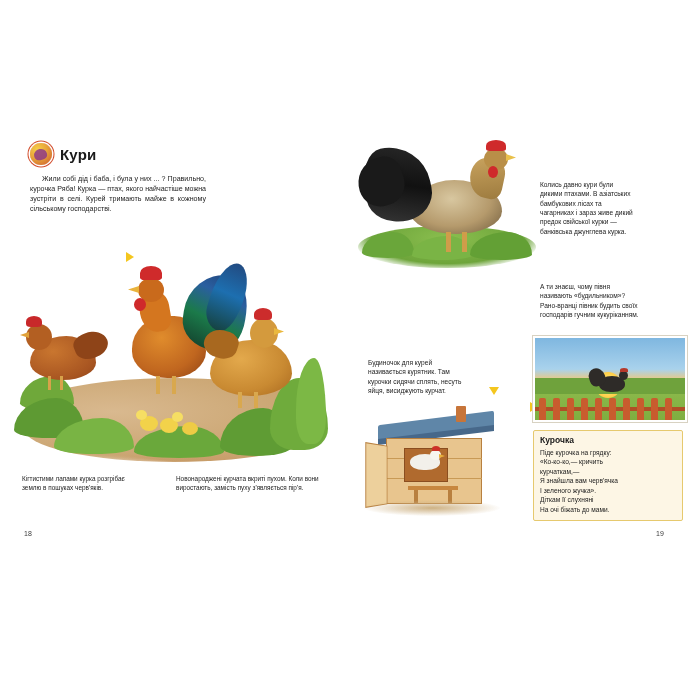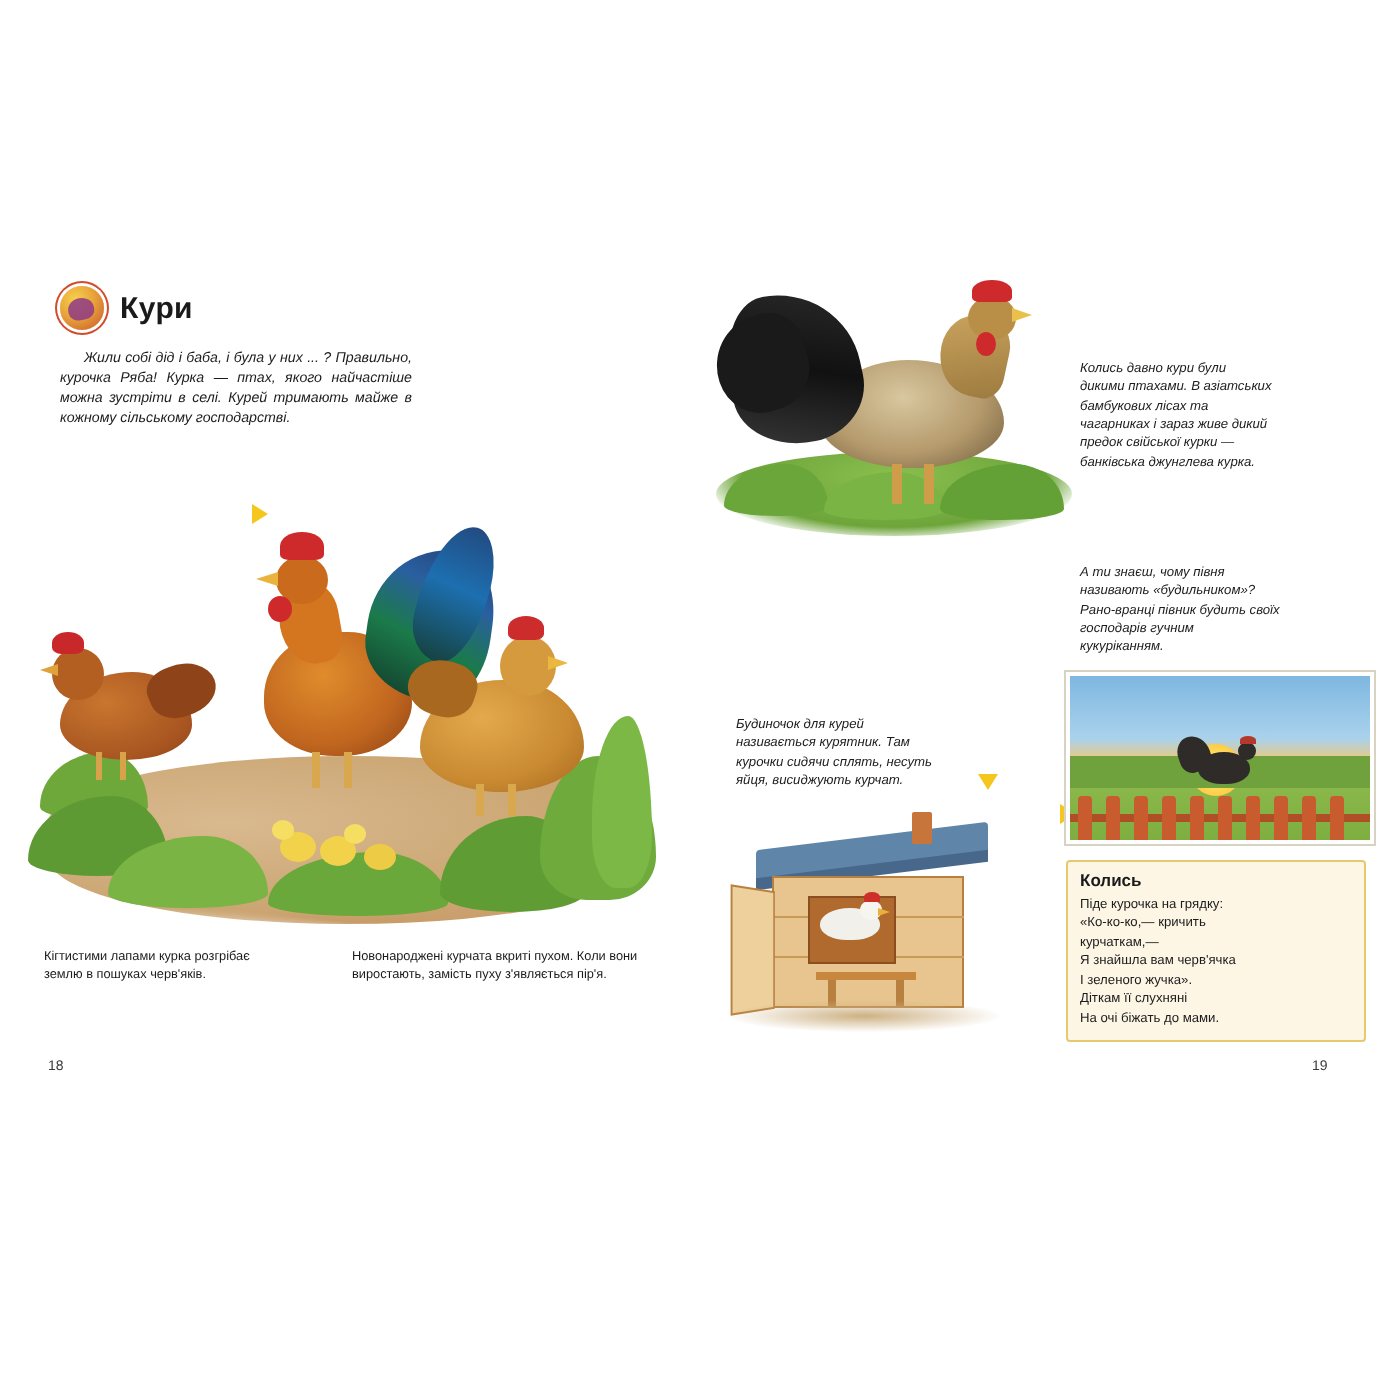--- a/index.html
+++ b/index.html
@@ -70,21 +70,20 @@
     text-align: center;
   }
 
   
   .txt {
     position: absolute;
     font-size: 7.1px;
     line-height: 1.42;
     color: #1c1c1c;
     text-align: justify;
-    font-style: italic;
   }
 
   .caption {
     position: absolute;
     font-size: 6.4px;
     line-height: 1.35;
     color: #1c1c1c;
   }
 
   
@@ -356,21 +355,21 @@
         <div style="position:absolute;left:79px;top:54px;width:6px;height:4px;background:#e9b03c;clip-path:polygon(100% 50%,0 0,0 100%);"></div>
 
         <div style="position:absolute;left:48px;top:86px;width:50px;height:4px;background:#c7873f;"></div>
         <div style="position:absolute;left:54px;top:90px;width:4px;height:14px;background:#b8803f;"></div>
         <div style="position:absolute;left:88px;top:90px;width:4px;height:14px;background:#b8803f;"></div>
 
         <div style="position:absolute;left:4px;top:100px;width:136px;height:16px;background:radial-gradient(ellipse at 50% 50%, #cdb183 0%, rgba(205,177,131,0) 72%);border-radius:50%;"></div>
       </div>
 
       <div class="poem-box">
-        <div class="poem-title">Колись</div>
+        <div class="poem-title">Курочка</div>
         <div class="poem-line">Піде курочка на грядку:</div>
         <div class="poem-line">«Ко-ко-ко,— кричить</div>
         <div class="poem-line">курчаткам,—</div>
         <div class="poem-line">Я знайшла вам черв'ячка</div>
         <div class="poem-line">І зеленого жучка».</div>
         <div class="poem-line">Діткам її слухняні</div>
         <div class="poem-line">На очі біжать до мами.</div>
       </div>
 
       <div class="page-num" id="page-num-right">19</div>

